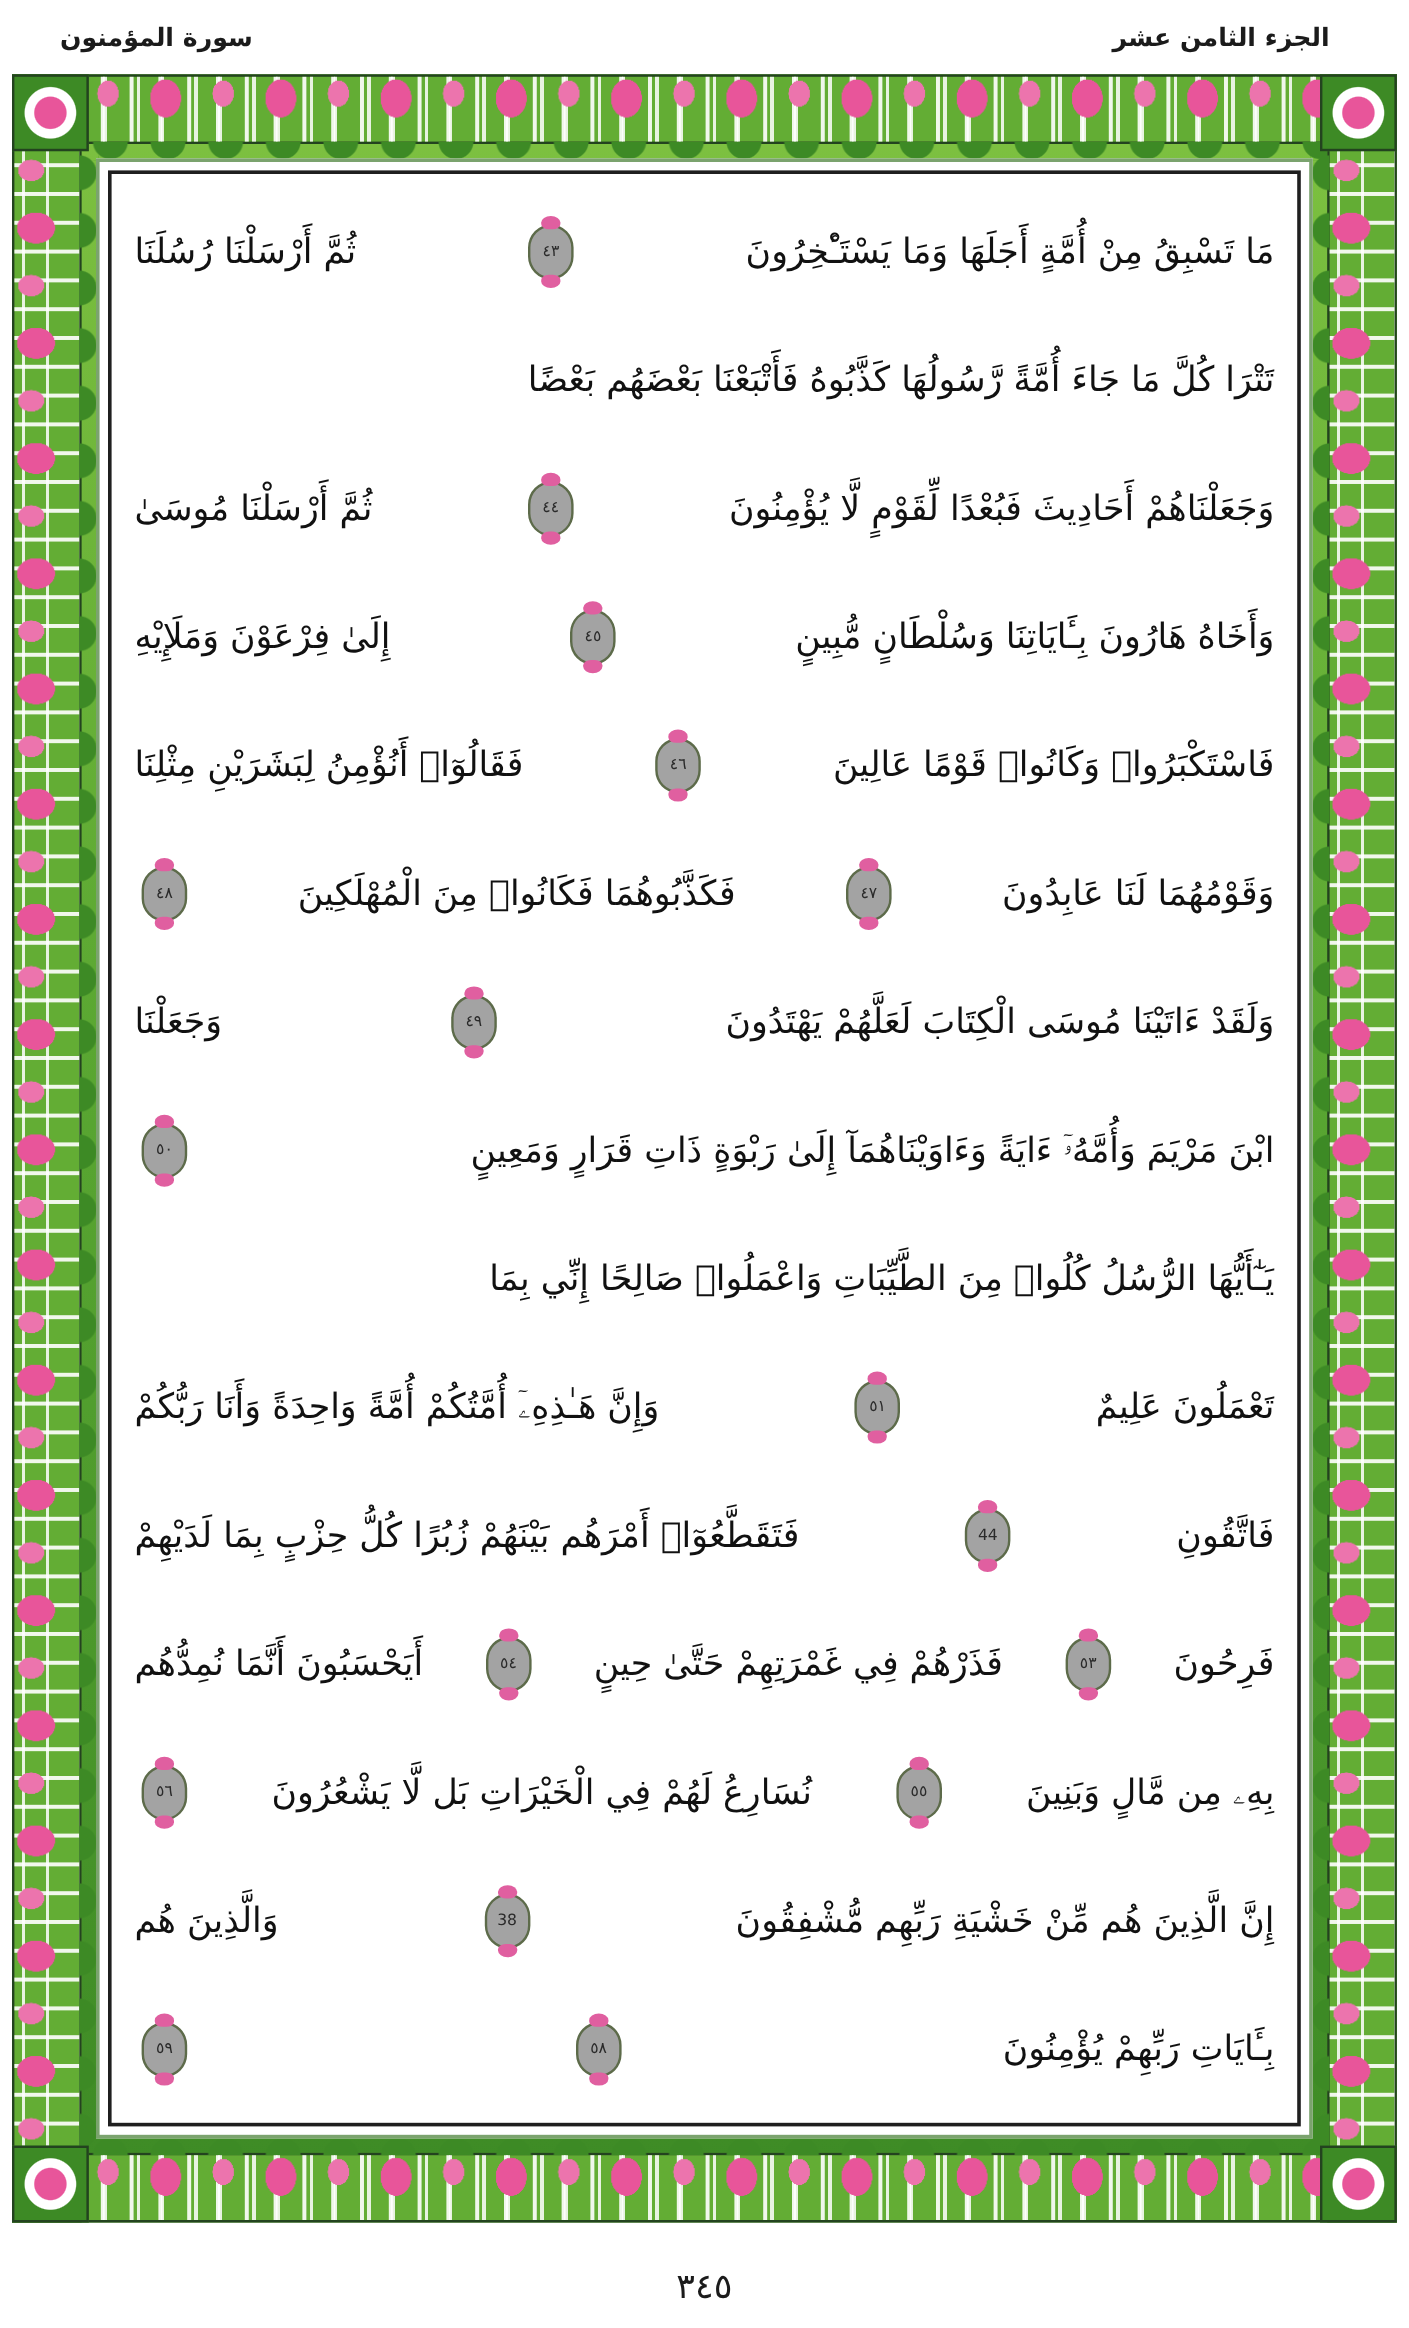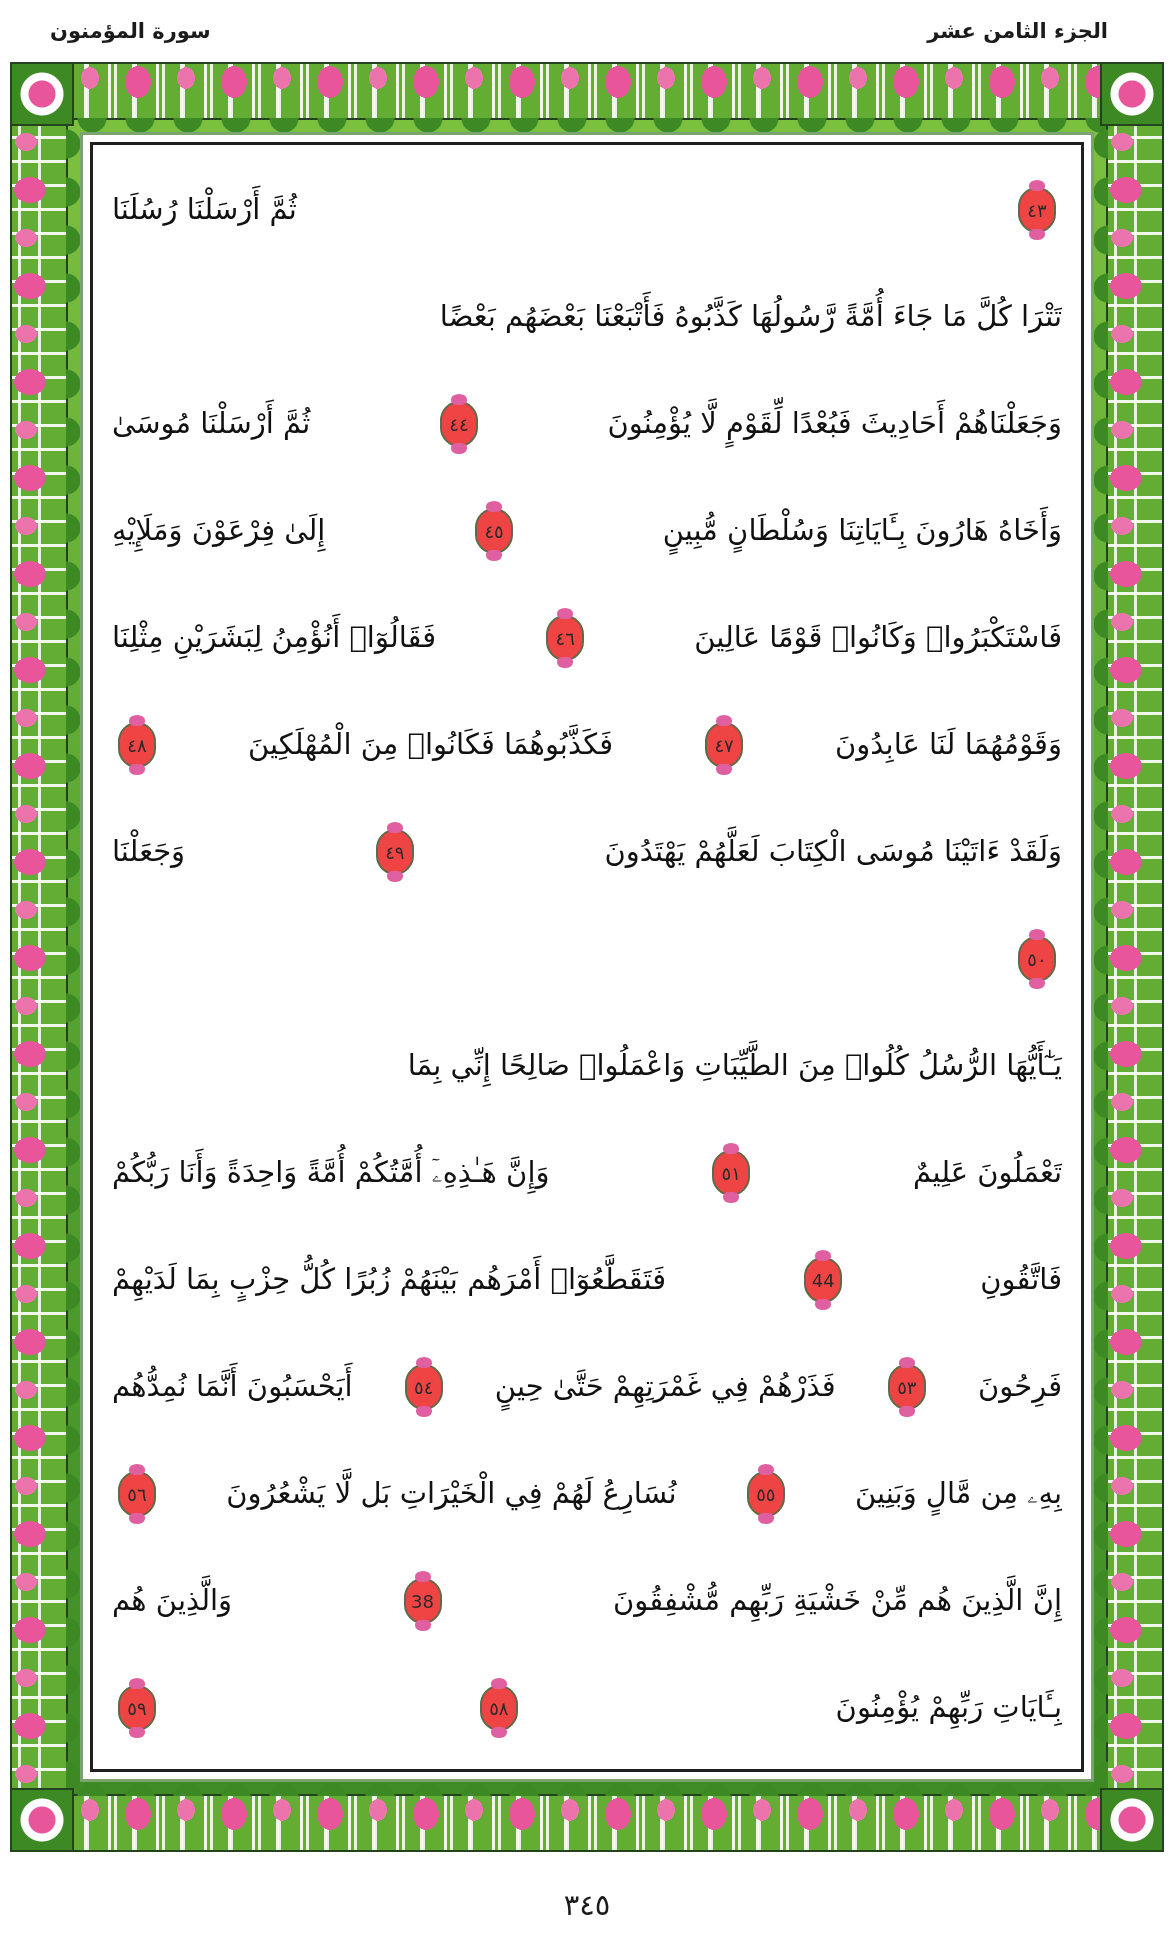--- a/index.html
+++ b/index.html
@@ -218,24 +218,24 @@
   .aya-mark {
     display: inline-flex;
     align-items: center;
     justify-content: center;
     width: 38px;
     height: 46px;
     margin: 0 6px;
     flex: 0 0 auto;
     position: relative;
     border-radius: 50% / 42%;
-    background: #ef4444;
+    background: #a3a3a3;
     border: 2px solid #5d6b4a;
     font-family: "DejaVu Sans", "Liberation Sans", sans-serif;
-    font-size: 18px;
+    font-size: 13px;
     color: #2a2a2a;
     box-sizing: border-box;
   }
   .aya-mark::before,
   .aya-mark::after {
     content: "";
     position: absolute;
     left: 50%;
     transform: translateX(-50%);
     width: 16px;
@@ -286,20 +286,21 @@
     <div class="corner corner-tr"></div>
     <div class="corner corner-bl"></div>
     <div class="corner corner-br"></div>
 
     <div class="rule-outer">
       <div class="rule-inner"></div>
     </div>
 
     <div class="text-area" id="text-area">
         <div class="aya-line">
+          <span class="seg">مَا تَسْبِقُ مِنْ أُمَّةٍ أَجَلَهَا وَمَا يَسْتَـْٔخِرُونَ</span>
           <span class="aya-mark">٤٣</span>
           <span class="seg">ثُمَّ أَرْسَلْنَا رُسُلَنَا</span>
         </div>
         <div class="aya-line">
           <span class="seg">تَتْرَا كُلَّ مَا جَاءَ أُمَّةً رَّسُولُهَا كَذَّبُوهُ فَأَتْبَعْنَا بَعْضَهُم بَعْضًا</span>
         </div>
         <div class="aya-line">
           <span class="seg">وَجَعَلْنَاهُمْ أَحَادِيثَ فَبُعْدًا لِّقَوْمٍ لَّا يُؤْمِنُونَ</span>
           <span class="aya-mark">٤٤</span>
           <span class="seg">ثُمَّ أَرْسَلْنَا مُوسَىٰ</span>
@@ -319,20 +320,21 @@
           <span class="aya-mark">٤٧</span>
           <span class="seg">فَكَذَّبُوهُمَا فَكَانُوا۟ مِنَ الْمُهْلَكِينَ</span>
           <span class="aya-mark">٤٨</span>
         </div>
         <div class="aya-line">
           <span class="seg">وَلَقَدْ ءَاتَيْنَا مُوسَى الْكِتَابَ لَعَلَّهُمْ يَهْتَدُونَ</span>
           <span class="aya-mark">٤٩</span>
           <span class="seg">وَجَعَلْنَا</span>
         </div>
         <div class="aya-line">
+          <span class="seg">ابْنَ مَرْيَمَ وَأُمَّهُۥٓ ءَايَةً وَءَاوَيْنَاهُمَآ إِلَىٰ رَبْوَةٍ ذَاتِ قَرَارٍ وَمَعِينٍ</span>
           <span class="aya-mark">٥٠</span>
         </div>
         <div class="aya-line">
           <span class="seg">يَـٰٓأَيُّهَا الرُّسُلُ كُلُوا۟ مِنَ الطَّيِّبَاتِ وَاعْمَلُوا۟ صَالِحًا إِنِّي بِمَا</span>
         </div>
         <div class="aya-line">
           <span class="seg">تَعْمَلُونَ عَلِيمٌ</span>
           <span class="aya-mark">٥١</span>
           <span class="seg">وَإِنَّ هَـٰذِهِۦٓ أُمَّتُكُمْ أُمَّةً وَاحِدَةً وَأَنَا رَبُّكُمْ</span>
         </div>

